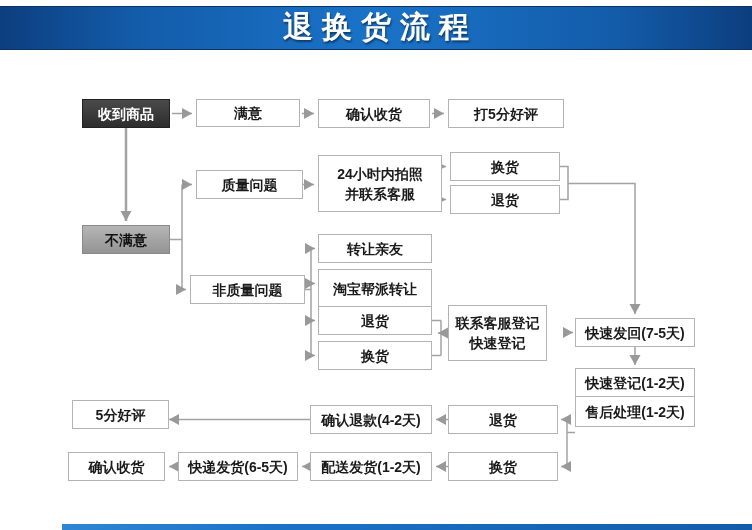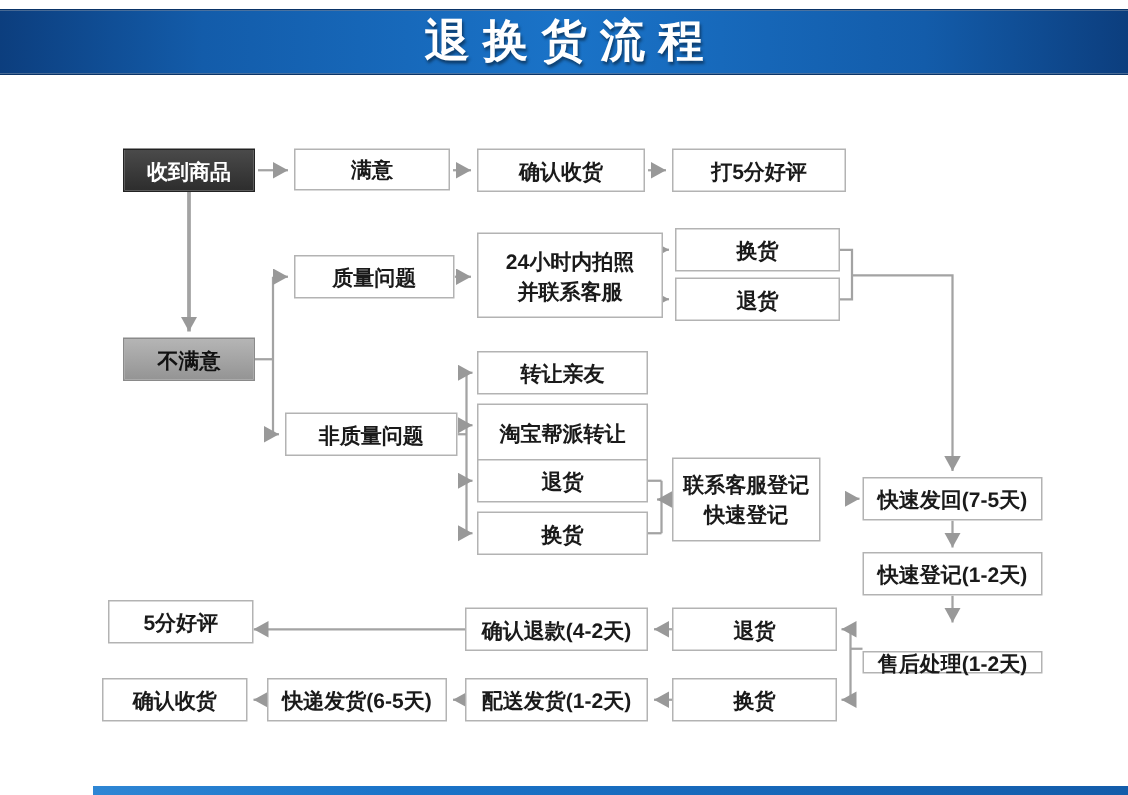--- a/index.html
+++ b/index.html
@@ -130,21 +130,21 @@
   <div class="node" style="left:318px;top:306px;width:114px;height:29px">退货</div>
   <div class="node" style="left:318px;top:341px;width:114px;height:29px">换货</div>
 
   <div class="node" style="left:448px;top:305px;width:99px;height:56px">
     <div>联系客服登记</div>
     <div>快速登记</div>
   </div>
 
   <div class="node" style="left:575px;top:318px;width:120px;height:29px">快速发回(7-5天)</div>
   <div class="node" style="left:575px;top:368px;width:120px;height:29px">快速登记(1-2天)</div>
-  <div class="node" style="left:575px;top:434px;width:120px;height:15px">售后处理(1-2天)</div>
+  <div class="node" style="left:575px;top:396px;width:120px;height:31px">售后处理(1-2天)</div>
 
   <div class="node" style="left:448px;top:405px;width:110px;height:29px">退货</div>
   <div class="node" style="left:448px;top:452px;width:110px;height:29px">换货</div>
   <div class="node" style="left:310px;top:405px;width:122px;height:29px">确认退款(4-2天)</div>
   <div class="node" style="left:310px;top:452px;width:122px;height:29px">配送发货(1-2天)</div>
   <div class="node" style="left:178px;top:452px;width:120px;height:29px">快递发货(6-5天)</div>
   <div class="node" style="left:68px;top:452px;width:97px;height:29px">确认收货</div>
   <div class="node" style="left:72px;top:400px;width:97px;height:29px">5分好评</div>
 
   <div class="bottom-strip"></div>

